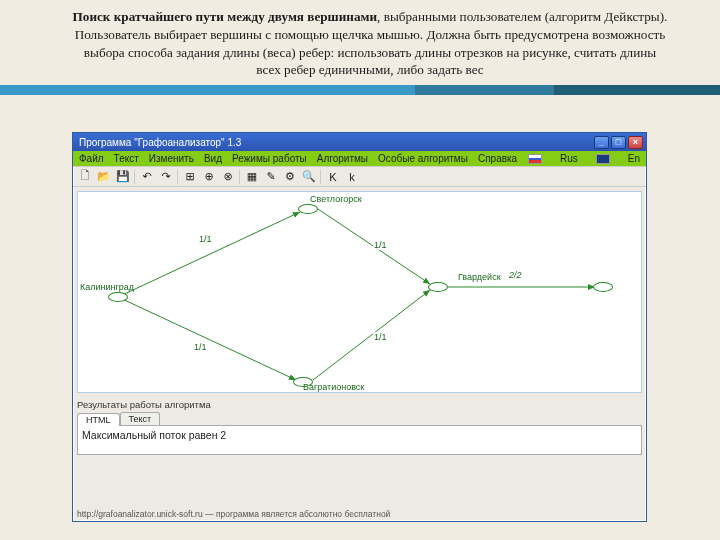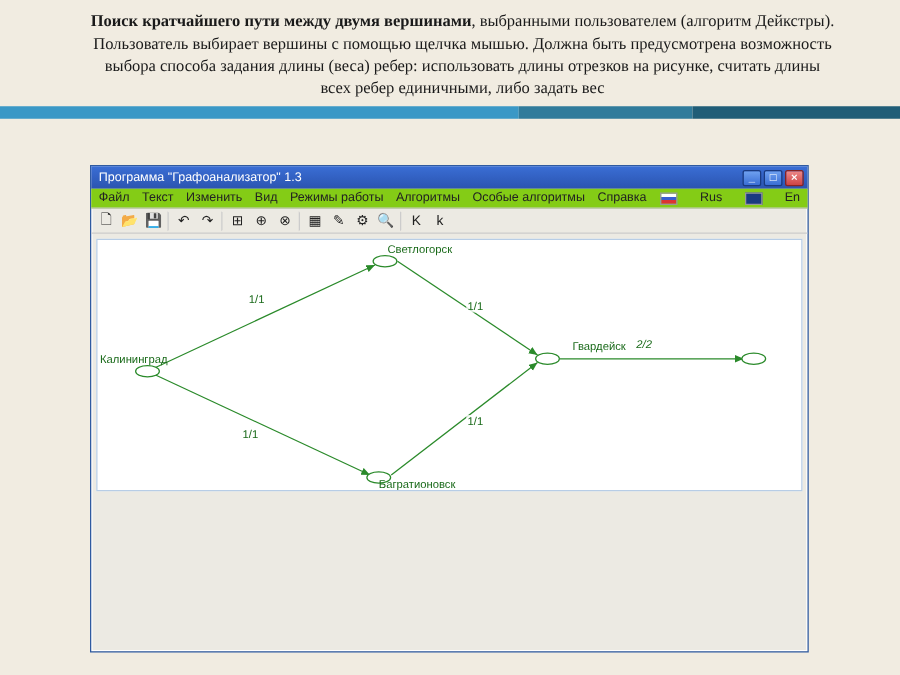--- a/index.html
+++ b/index.html
@@ -223,14 +223,23 @@
       <div class="node" style="left: 515px; top: 90px;"></div>
       <div class="node" style="left: 215px; top: 185px;"></div>
       <div class="nlabel" style="left: 225px; top: 190px;">Багратионовск</div>
       <div class="elabel" style="left: 120px; top: 42px;">1/1</div>
       <div class="elabel" style="left: 295px; top: 48px;">1/1</div>
       <div class="elabel" style="left: 115px; top: 150px;">1/1</div>
       <div class="elabel" style="left: 295px; top: 140px;">1/1</div>
       <div class="elabel" style="left: 430px; top: 78px; font-style: italic;">2/2</div>
     </div>
 
-
+  <div class="results">
+    <div class="rtitle">Результаты работы алгоритма</div>
+    <div class="tabs">
+      <div class="tab sel">HTML</div>
+      <div class="tab">Текст</div>
+    </div>
+    <div class="output">Максимальный поток равен 2</div>
+  </div>
+
+  <div class="status">http://grafoanalizator.unick-soft.ru — программа является абсолютно бесплатной</div>
 </div>
 
 </body></html>

